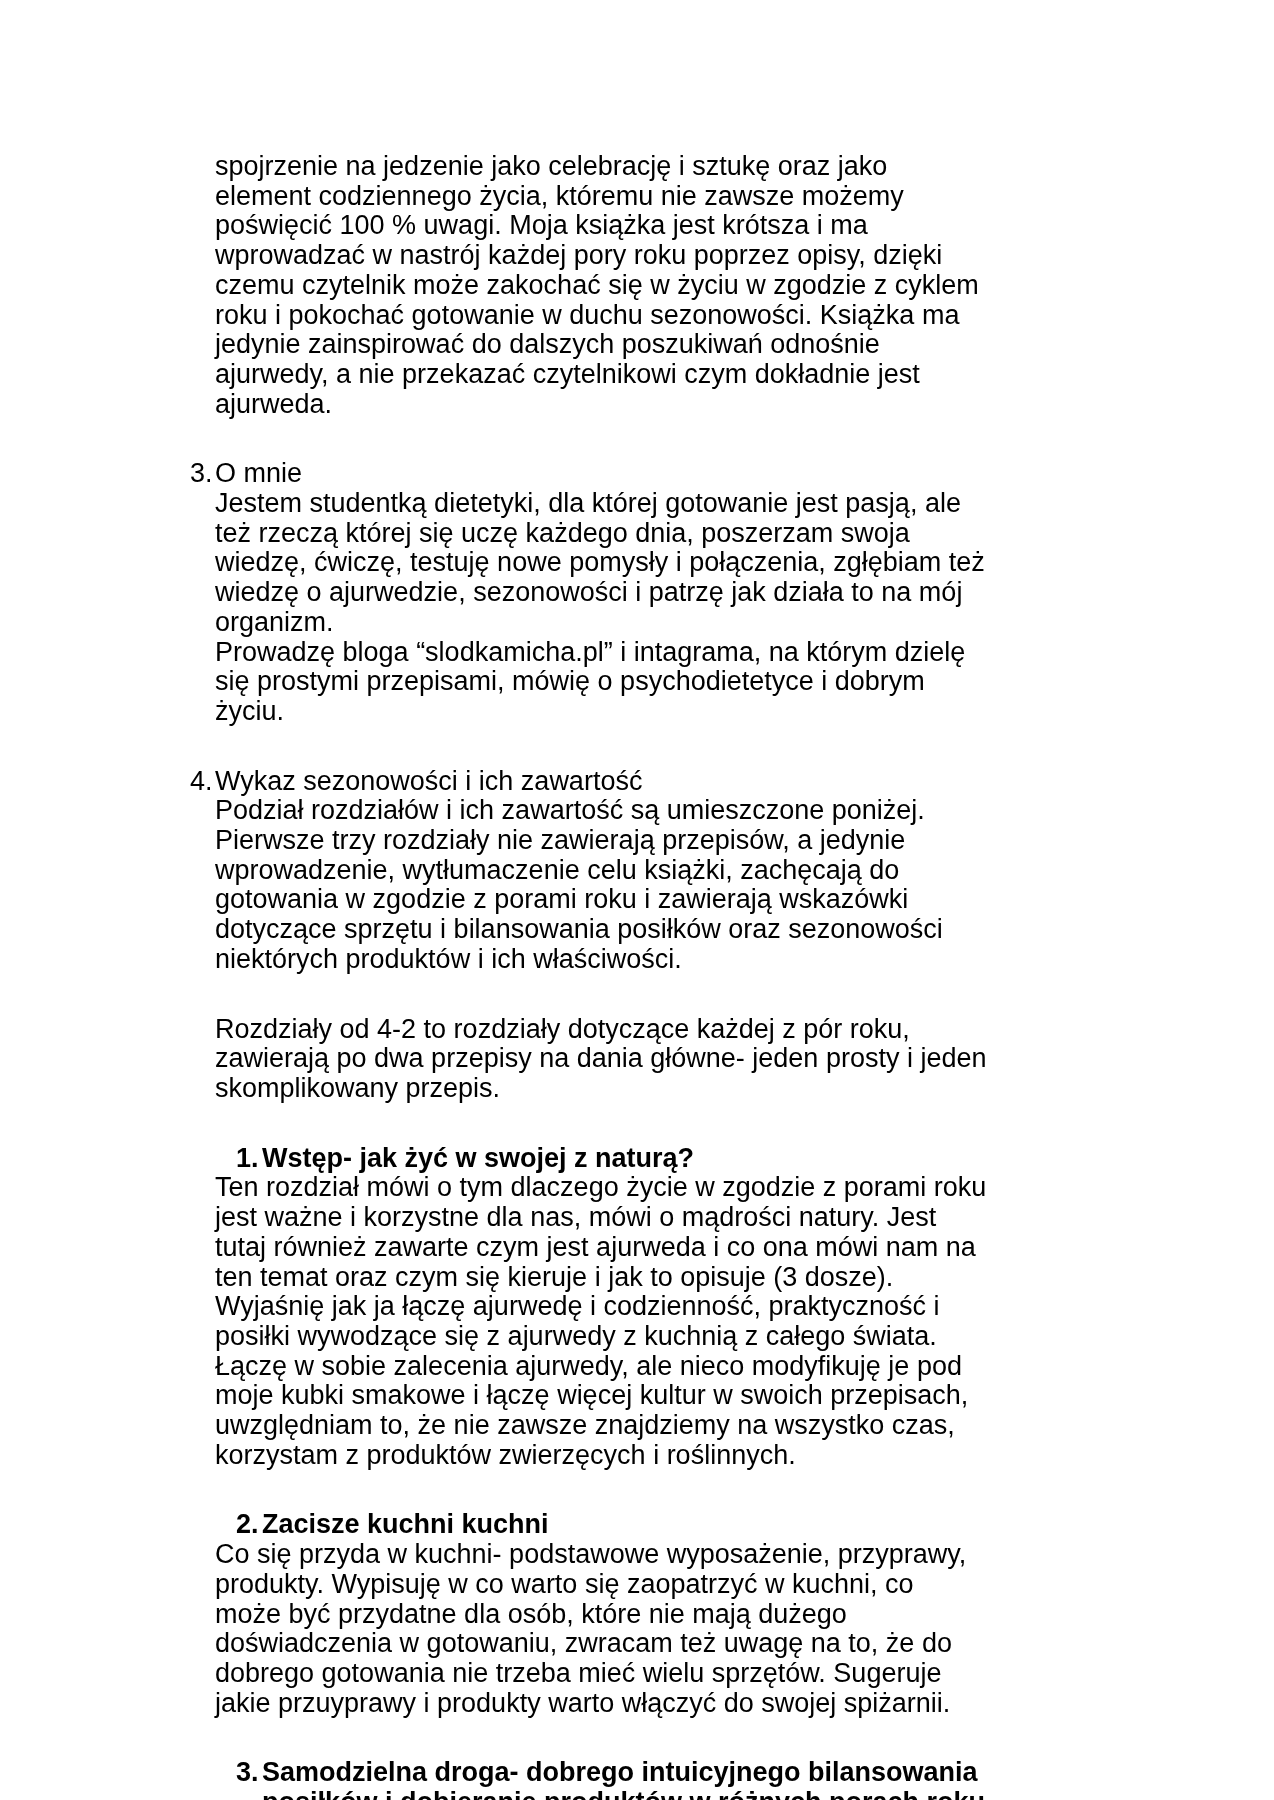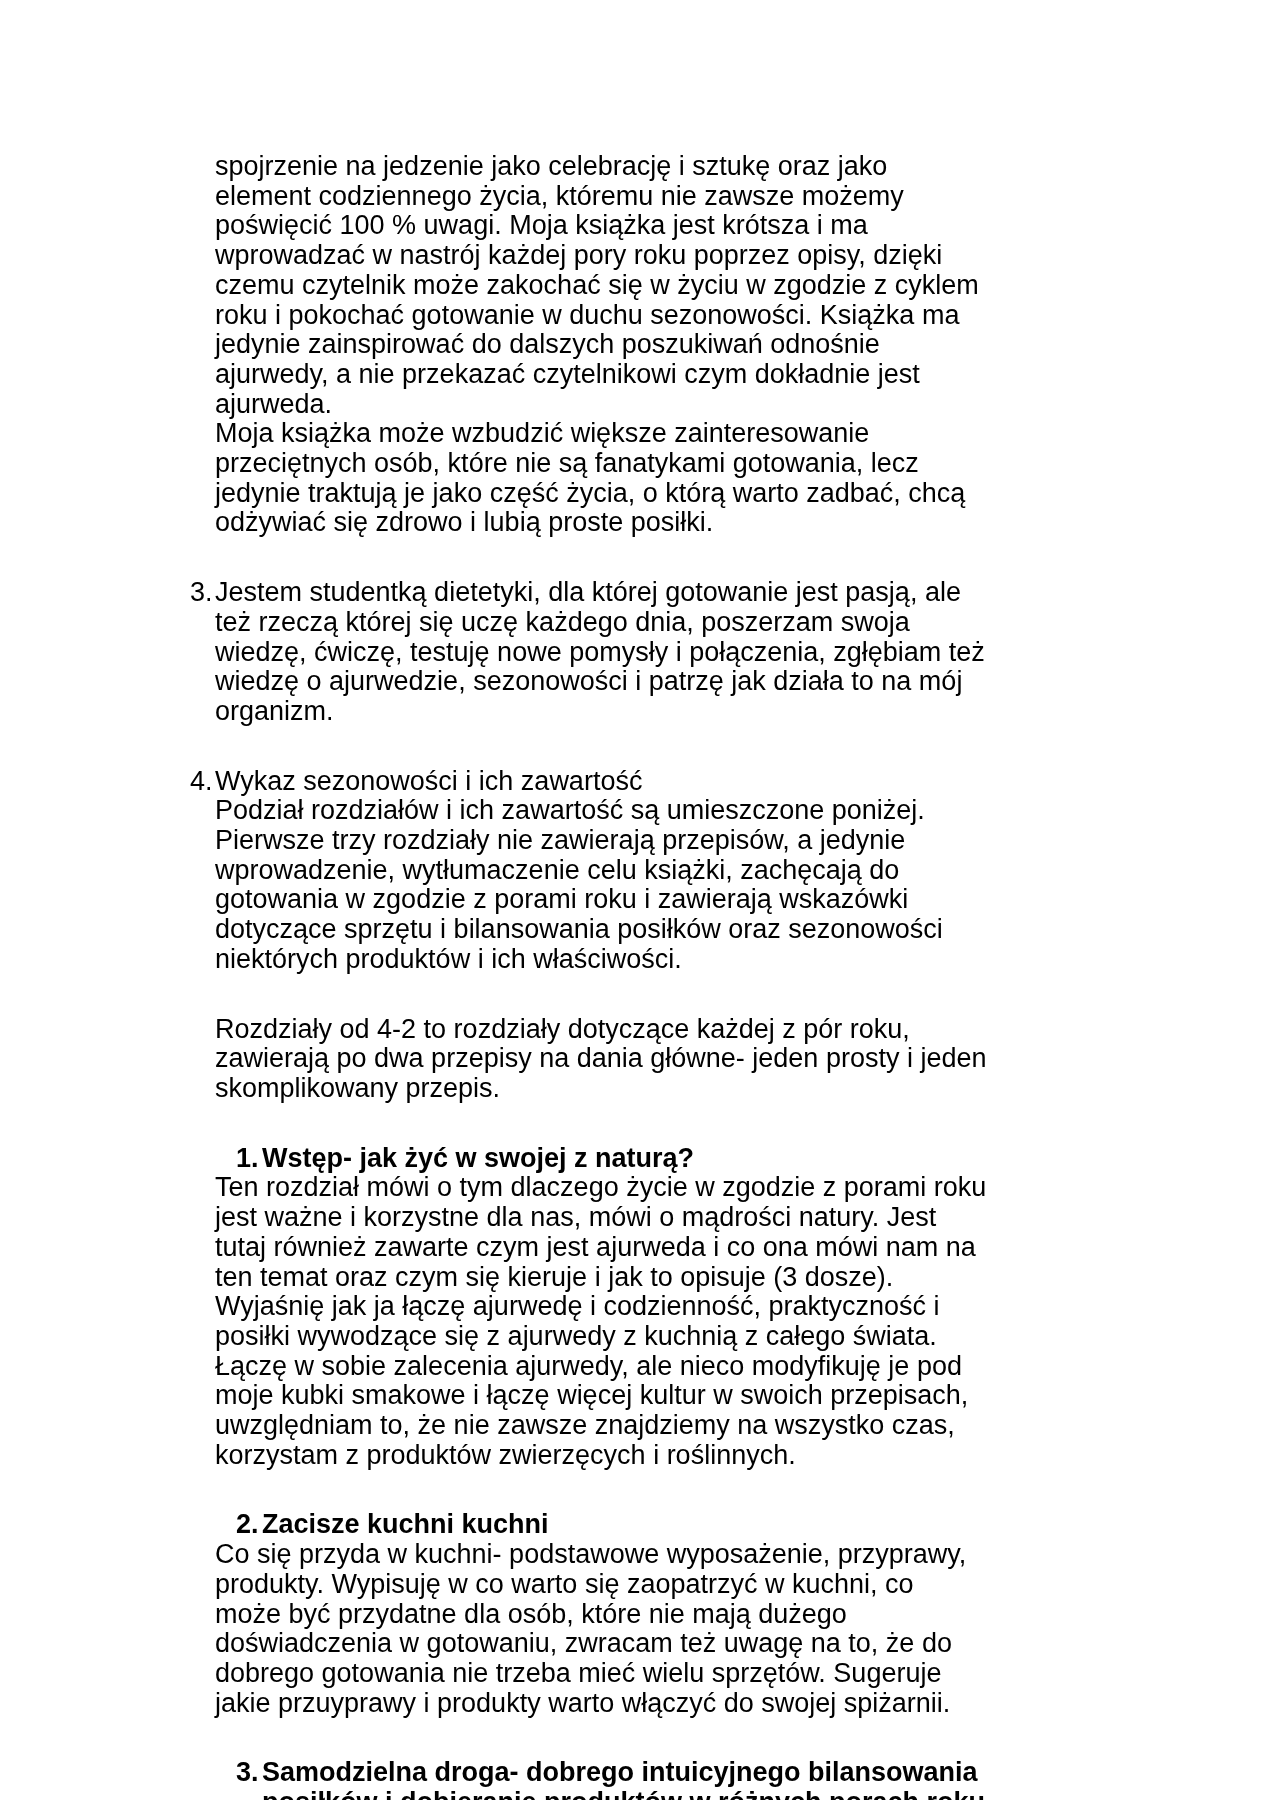--- a/index.html
+++ b/index.html
@@ -52,27 +52,28 @@
   }
 </style>
 </head>
 <body>
 
 <div class="page">
   <div class="content">
 
     <div class="block first">
       <p>spojrzenie na jedzenie jako celebrację i sztukę oraz jako element codziennego życia, któremu nie zawsze możemy poświęcić 100 % uwagi. Moja książka jest krótsza i ma wprowadzać w nastrój każdej pory roku poprzez opisy, dzięki czemu czytelnik może zakochać się w życiu w zgodzie z cyklem roku i pokochać gotowanie w duchu sezonowości. Książka ma jedynie zainspirować do dalszych poszukiwań odnośnie ajurwedy, a nie przekazać czytelnikowi czym dokładnie jest ajurweda.</p>
-      <p>Moja książka może wzbudzić większe zainteresowanie przeciętnych osób, które nie są fanatykami gotowania, lecz jedynie traktują je jako część życia, o którą warto zadbać, chcą odżywiać się zdrowo i lubią proste posiłki.</p>
     </div>
 
     <div class="block li">
       <span class="num">3.</span>
       <div class="li-body">
+        <p>O mnie</p>
         <p>Jestem studentką dietetyki, dla której gotowanie jest pasją, ale też rzeczą której się uczę każdego dnia, poszerzam swoja wiedzę, ćwiczę, testuję nowe pomysły i połączenia, zgłębiam też wiedzę o ajurwedzie, sezonowości i patrzę jak działa to na mój organizm.</p>
+        <p>Prowadzę bloga “slodkamicha.pl” i intagrama, na którym dzielę się prostymi przepisami, mówię o psychodietetyce i dobrym życiu.</p>
       </div>
     </div>
 
     <div class="block li">
       <span class="num">4.</span>
       <div class="li-body">
         <p>Wykaz sezonowości i ich zawartość</p>
         <p>Podział rozdziałów i ich zawartość są umieszczone poniżej. Pierwsze trzy rozdziały nie zawierają przepisów, a jedynie wprowadzenie, wytłumaczenie celu książki, zachęcają do gotowania w zgodzie z porami roku i zawierają wskazówki dotyczące sprzętu i bilansowania posiłków oraz sezonowości niektórych produktów i ich właściwości.</p>
       </div>
     </div>

